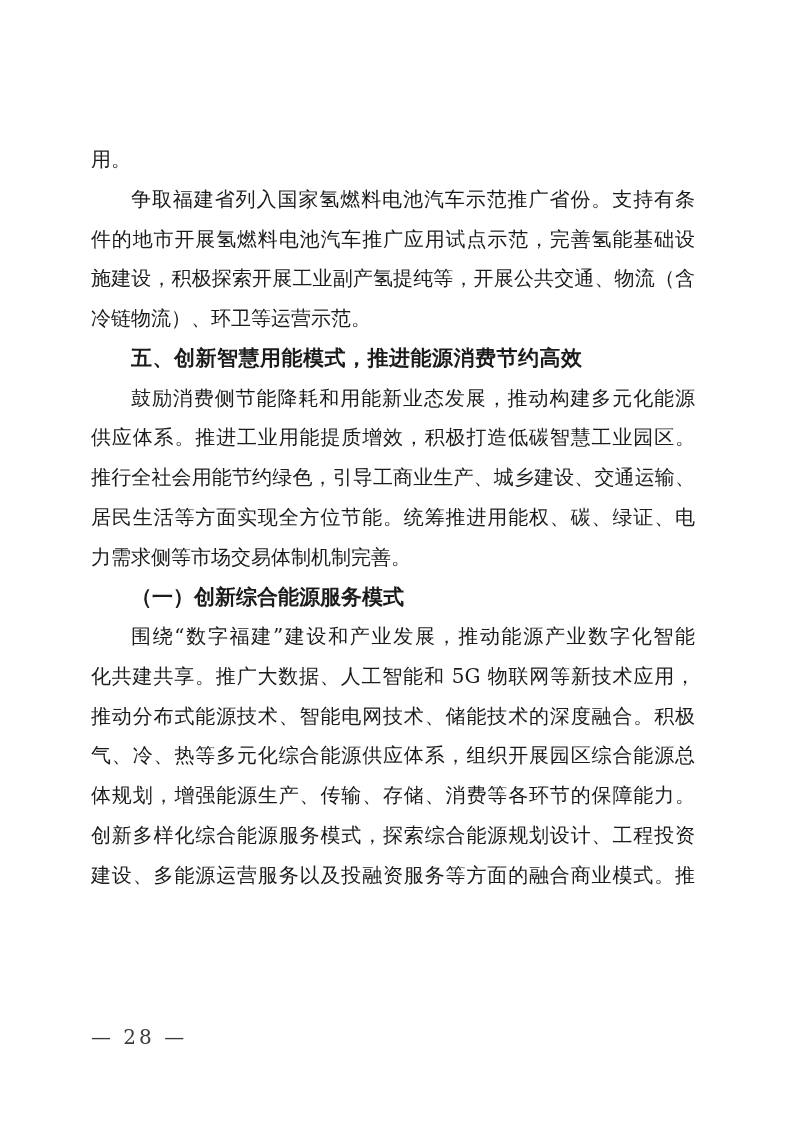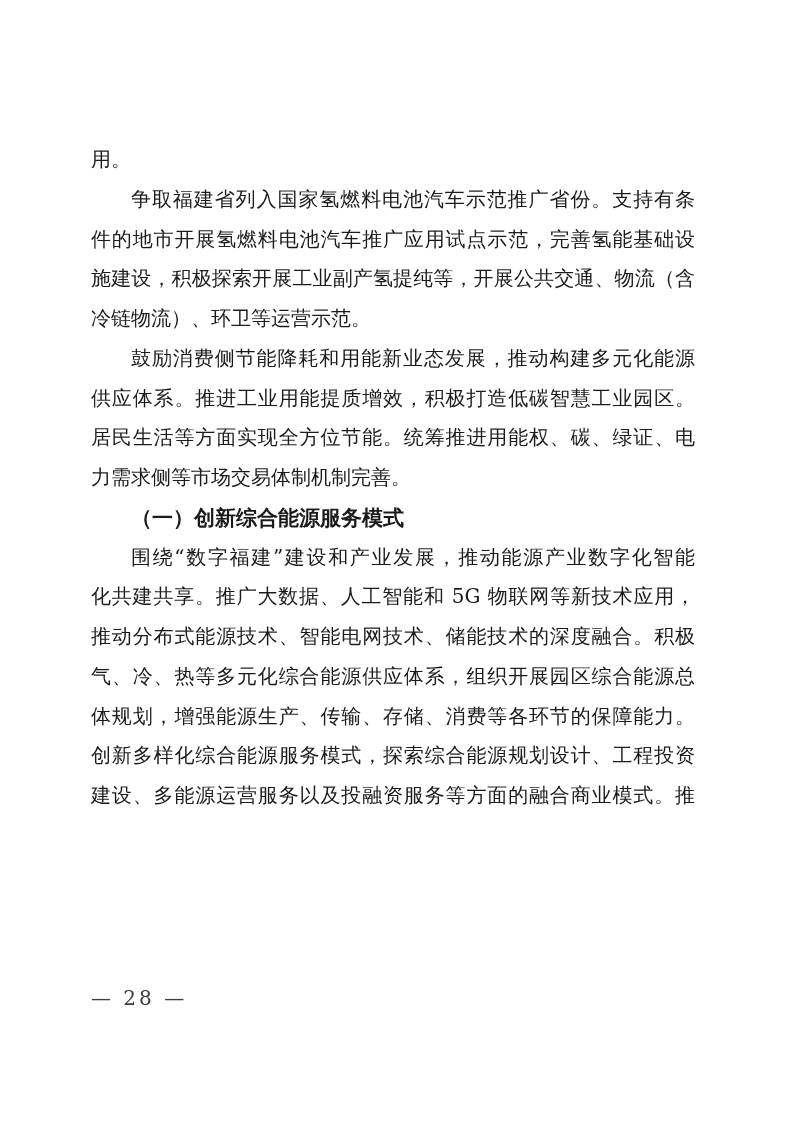--- a/index.html
+++ b/index.html
@@ -48,42 +48,44 @@
   
   .hh {
     font-weight: 700;
     font-size: 21px;
     font-family: "DejaVu Sans", "Liberation Sans", sans-serif;
     letter-spacing: 0.5px;
   }
   .footer {
     position: absolute;
     left: 91px;
-    top: 983px;
+    top: 1022px;
     height: 30px;
     line-height: 30px;
     font-size: 20px;
     color: #3d3d3d;
     letter-spacing: 3px;
     font-family: "DejaVu Serif", "Liberation Serif", serif;
   }
 </style>
 </head>
 <body>
 
 <div class="page">
 
   <div class="content">
     <div class="line">用。</div>
     <div class="line ind fill">争取福建省列入国家氢燃料电池汽车示范推广省份。支持有条</div>
     <div class="line fill">件的地市开展氢燃料电池汽车推广应用试点示范，完善氢能基础设</div>
     <div class="line fill">施建设，积极探索开展工业副产氢提纯等，开展公共交通、物流（含</div>
     <div class="line">冷链物流）、环卫等运营示范。</div>
+    <div class="line ind hh">五、创新智慧用能模式，推进能源消费节约高效</div>
     <div class="line ind fill">鼓励消费侧节能降耗和用能新业态发展，推动构建多元化能源</div>
     <div class="line fill">供应体系。推进工业用能提质增效，积极打造低碳智慧工业园区。</div>
+    <div class="line fill">推行全社会用能节约绿色，引导工商业生产、城乡建设、交通运输、</div>
     <div class="line fill">居民生活等方面实现全方位节能。统筹推进用能权、碳、绿证、电</div>
     <div class="line">力需求侧等市场交易体制机制完善。</div>
     <div class="line ind hk">（一）创新综合能源服务模式</div>
     <div class="line ind fill">围绕“数字福建”建设和产业发展，推动能源产业数字化智能</div>
     <div class="line fill">化共建共享。推广大数据、人工智能和 5G 物联网等新技术应用，</div>
     <div class="line fill">推动分布式能源技术、智能电网技术、储能技术的深度融合。积极</div>
     <div class="line fill">气、冷、热等多元化综合能源供应体系，组织开展园区综合能源总</div>
     <div class="line fill">体规划，增强能源生产、传输、存储、消费等各环节的保障能力。</div>
     <div class="line fill">创新多样化综合能源服务模式，探索综合能源规划设计、工程投资</div>
     <div class="line fill">建设、多能源运营服务以及投融资服务等方面的融合商业模式。推</div>

